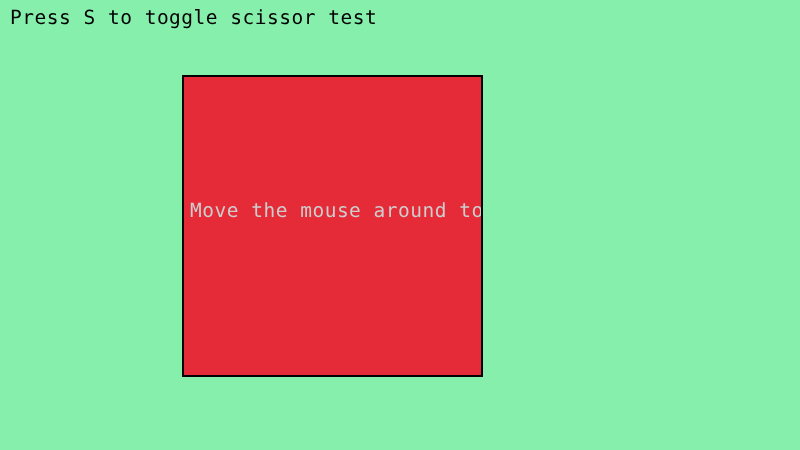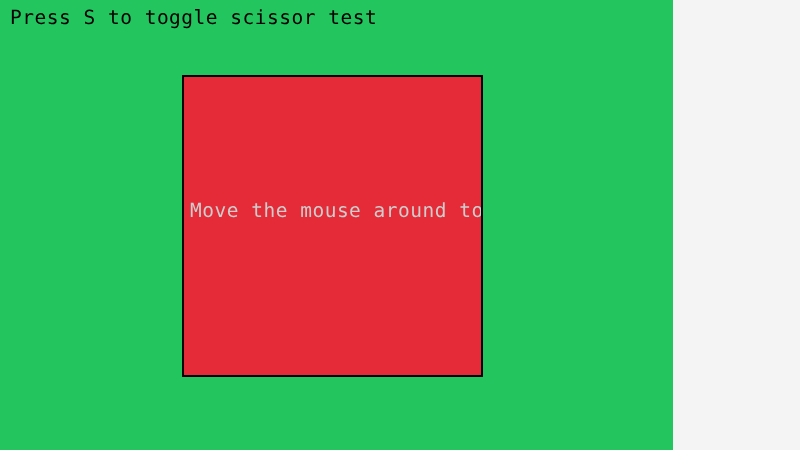--- a/index.html
+++ b/index.html
@@ -64,21 +64,21 @@
     top: 123px;
     width: 640px;
     font-size: 19.5px;
     line-height: 22px;
     color: #cdcdcd;
   }
 </style>
 </head>
 <body>
 
-<div id="app" style="width: 673px; height: 450px; background: #22c55e;">
+<div id="app" style="width: 800px; height: 450px; background: #86efac;">
 
   <div id="hint-text" class="pixel-text" style="color: rgb(0, 0, 0); left: 10px; font-size: 19.5px;">Press S to toggle scissor test</div>
 
   <div id="scissor-area" style="left: 182px; top: 75px; width: 301px; height: 302px; background: rgb(229, 43, 55); border-color: rgb(0, 0, 0); border-width: 2px;">
 
     <div id="scissor-message" class="pixel-text" style="color: rgb(205, 205, 205); font-size: 19.5px; left: 6px; top: 123px;">Move the mouse around to reveal this text!</div>
 
   </div>
 
 </div>

